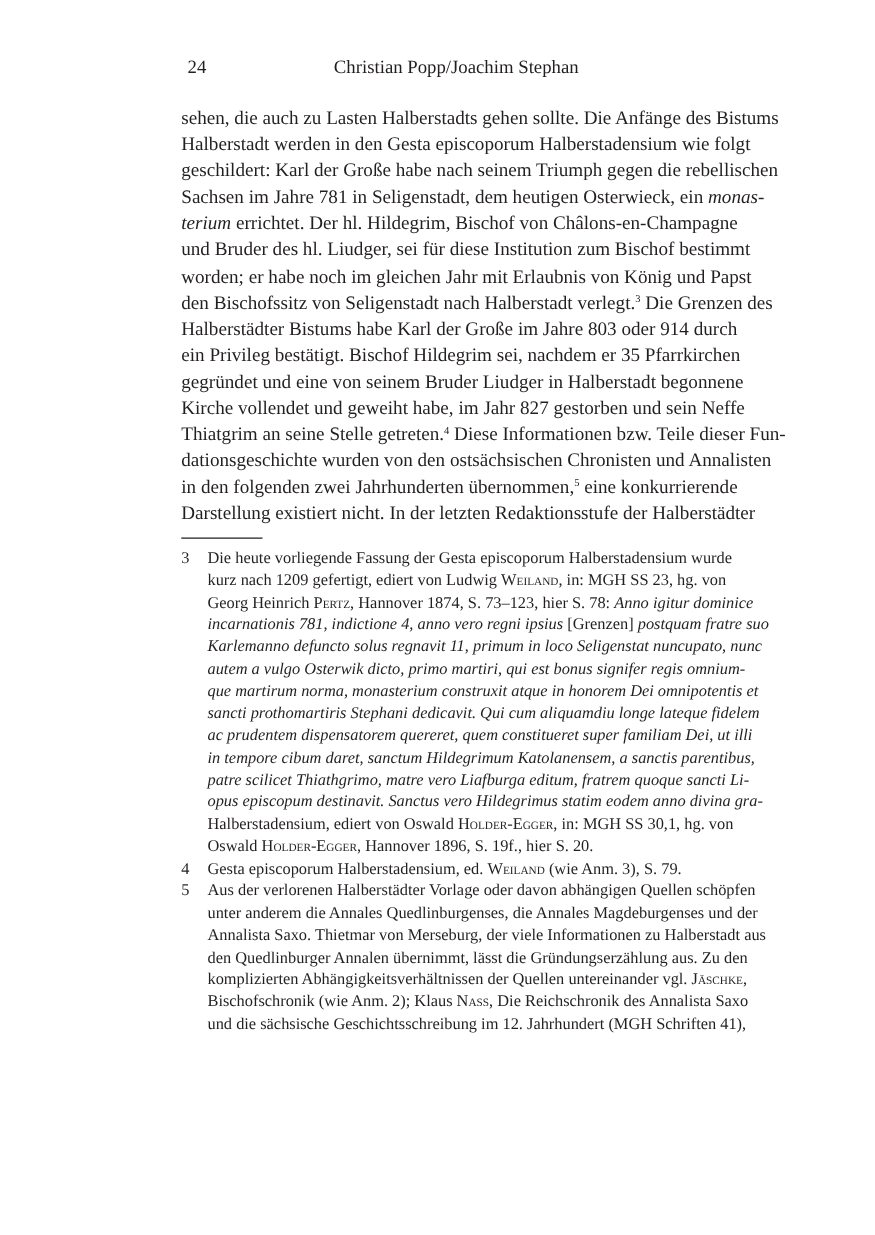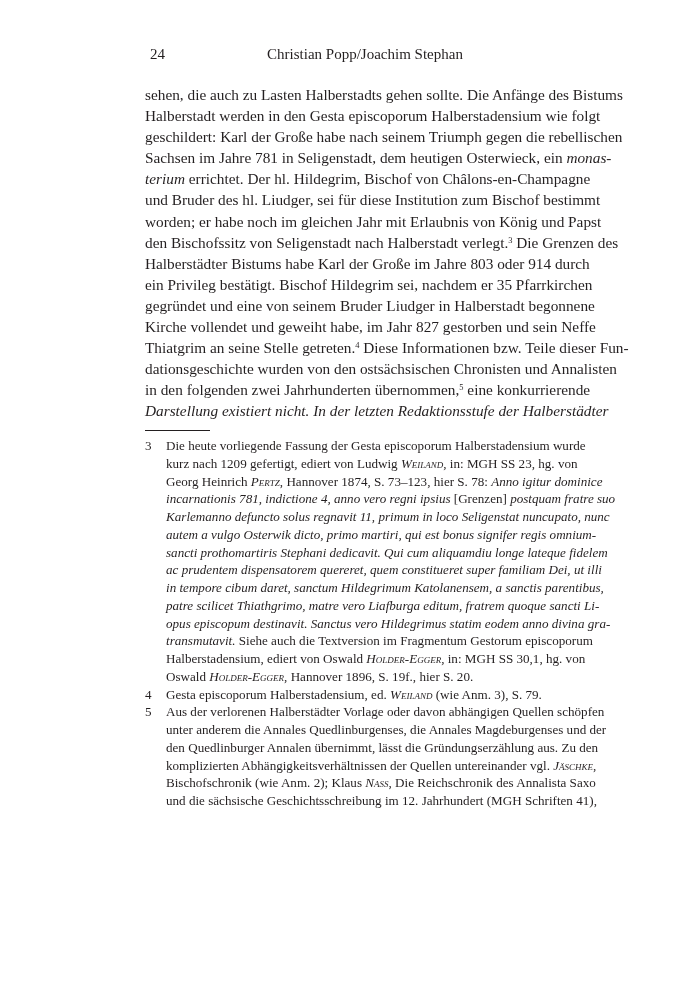--- a/index.html
+++ b/index.html
@@ -2,29 +2,29 @@
 <html><head>
   <meta charset="utf-8">
   <style>
     html, body { margin: 0; padding: 0; background: #ffffff; }
     body { width: 700px; height: 988px; position: relative; overflow: hidden; color: #231f20; font-family: "Liberation Serif", "DejaVu Serif", serif; }
     .header { position: absolute; top: 46px; left: 133px; width: 430px; height: 20px; font-size: 15px; margin-left: 17px; }
     .page-num { position: absolute; left: 0; top: 0; }
     .running-head { position: absolute; left: 0; right: 0; text-align: center; top: 0; font-family: Liberation Serif, serif; }
     .main { position: absolute; top: 84px; left: 145px; width: 430px; font-size: 15.3px; line-height: 21.1px; }
     .line { display: block; white-space: nowrap; text-align: justify; text-align-last: justify; height: 21.1px; overflow: visible; }
-    .line.last { text-align-last: left; font-style: italic; }
+    .line.last { text-align-last: left; }
     sup { font-size: 0.55em; vertical-align: 0.6em; line-height: 0; }
     .rule { position: absolute; top: 430px; left: 145px; width: 65px; height: 0; border-top: 1px solid #231f20; }
     .notes { position: absolute; top: 437px; left: 145px; width: 430px; font-size: 13.1px; line-height: 17.75px; }
     .note { position: relative; padding-left: 21px; }
     .note-num { position: absolute; left: 0; top: 0; }
     .nline { display: block; white-space: nowrap; text-align: justify; text-align-last: justify; height: 17.75px; }
     .nline.last { text-align-last: left; }
-    .sc { font-variant: small-caps; font-style: italic; }
+    .sc { font-variant: small-caps; }
     i { font-style: italic; }
   </style>
 </head>
 <body>
 
 <div class="header">
   <span class="page-num">24</span>
   <span class="running-head">Christian Popp/Joachim Stephan</span>
 </div>
 
@@ -51,35 +51,36 @@
 
 <div class="notes" id="footnotes">
     <div class="note">
       <span class="note-num">3</span>
       <span class="nline"><span>Die heute vorliegende Fassung der Gesta episcoporum Halberstadensium wurde</span></span>
       <span class="nline"><span>kurz nach 1209 gefertigt, ediert von Ludwig </span><span class="sc">Weiland</span><span>, in: MGH SS 23, hg. von</span></span>
       <span class="nline"><span>Georg Heinrich </span><span class="sc">Pertz</span><span>, Hannover 1874, S. 73–123, hier S. 78: </span><i>Anno igitur dominice</i></span>
       <span class="nline"><i>incarnationis 781, indictione 4, anno vero regni ipsius</i><span> [Grenzen] </span><i>postquam fratre suo</i></span>
       <span class="nline"><i>Karlemanno defuncto solus regnavit 11, primum in loco Seligenstat nuncupato, nunc</i></span>
       <span class="nline"><i>autem a vulgo Osterwik dicto, primo martiri, qui est bonus signifer regis omnium-</i></span>
+      <span class="nline"><i>que martirum norma, monasterium construxit atque in honorem Dei omnipotentis et</i></span>
       <span class="nline"><i>sancti prothomartiris Stephani dedicavit. Qui cum aliquamdiu longe lateque fidelem</i></span>
       <span class="nline"><i>ac prudentem dispensatorem quereret, quem constitueret super familiam Dei, ut illi</i></span>
       <span class="nline"><i>in tempore cibum daret, sanctum Hildegrimum Katolanensem, a sanctis parentibus,</i></span>
       <span class="nline"><i>patre scilicet Thiathgrimo, matre vero Liafburga editum, fratrem quoque sancti Li-</i></span>
       <span class="nline"><i>opus episcopum destinavit. Sanctus vero Hildegrimus statim eodem anno divina gra-</i></span>
-      <span class="nline"><i>transmutavit.</i><span> Siehe auch die Textversion im Fragmentum Gestorum episcoporum</span></span>
       <span class="nline"><span>Halberstadensium, ediert von Oswald </span><span class="sc">Holder-Egger</span><span>, in: MGH SS 30,1, hg. von</span></span>
       <span class="nline last"><span>Oswald </span><span class="sc">Holder-Egger</span><span>, Hannover 1896, S. 19f., hier S. 20.</span></span>
     </div>
     <div class="note">
       <span class="note-num">4</span>
       <span class="nline last"><span>Gesta episcoporum Halberstadensium, ed. </span><span class="sc">Weiland</span><span> (wie Anm. 3), S. 79.</span></span>
     </div>
     <div class="note">
       <span class="note-num">5</span>
       <span class="nline"><span>Aus der verlorenen Halberstädter Vorlage oder davon abhängigen Quellen schöpfen</span></span>
       <span class="nline"><span>unter anderem die Annales Quedlinburgenses, die Annales Magdeburgenses und der</span></span>
+      <span class="nline"><span>Annalista Saxo. Thietmar von Merseburg, der viele Informationen zu Halberstadt aus</span></span>
       <span class="nline"><span>den Quedlinburger Annalen übernimmt, lässt die Gründungserzählung aus. Zu den</span></span>
       <span class="nline"><span>komplizierten Abhängigkeitsverhältnissen der Quellen untereinander vgl. </span><span class="sc">Jäschke</span><span>,</span></span>
       <span class="nline"><span>Bischofschronik (wie Anm. 2); Klaus </span><span class="sc">Nass</span><span>, Die Reichschronik des Annalista Saxo</span></span>
       <span class="nline last"><span>und die sächsische Geschichtsschreibung im 12. Jahrhundert (MGH Schriften 41),</span></span>
     </div>
   </div>
 
 </body></html>

